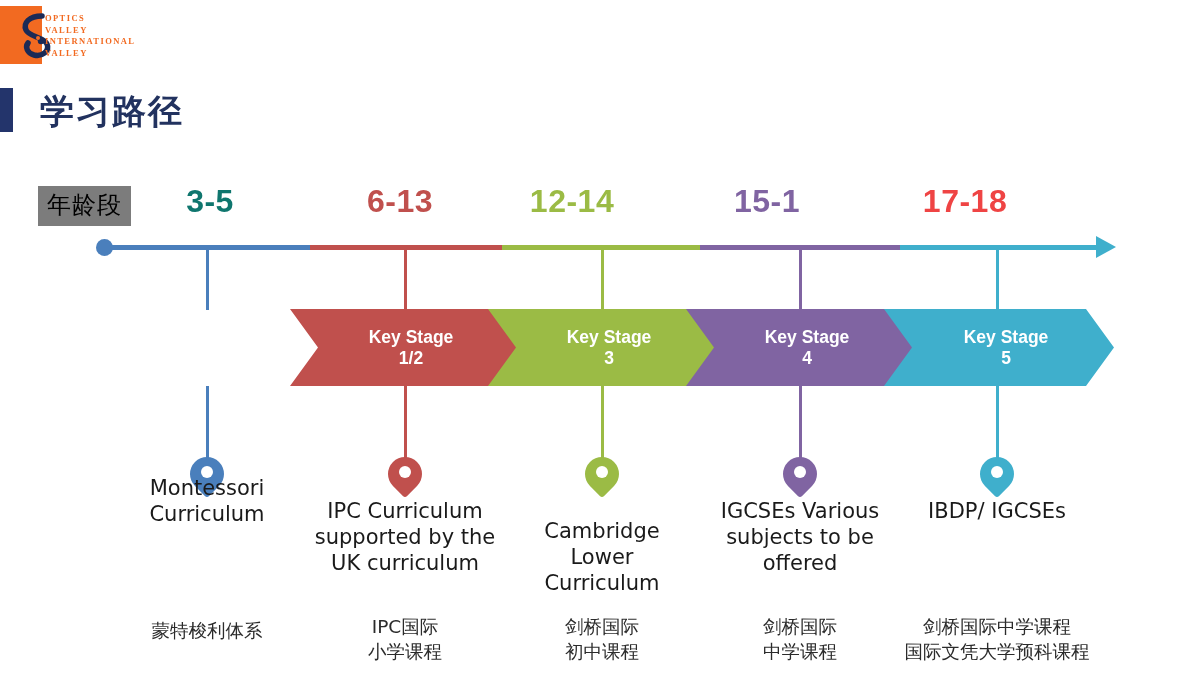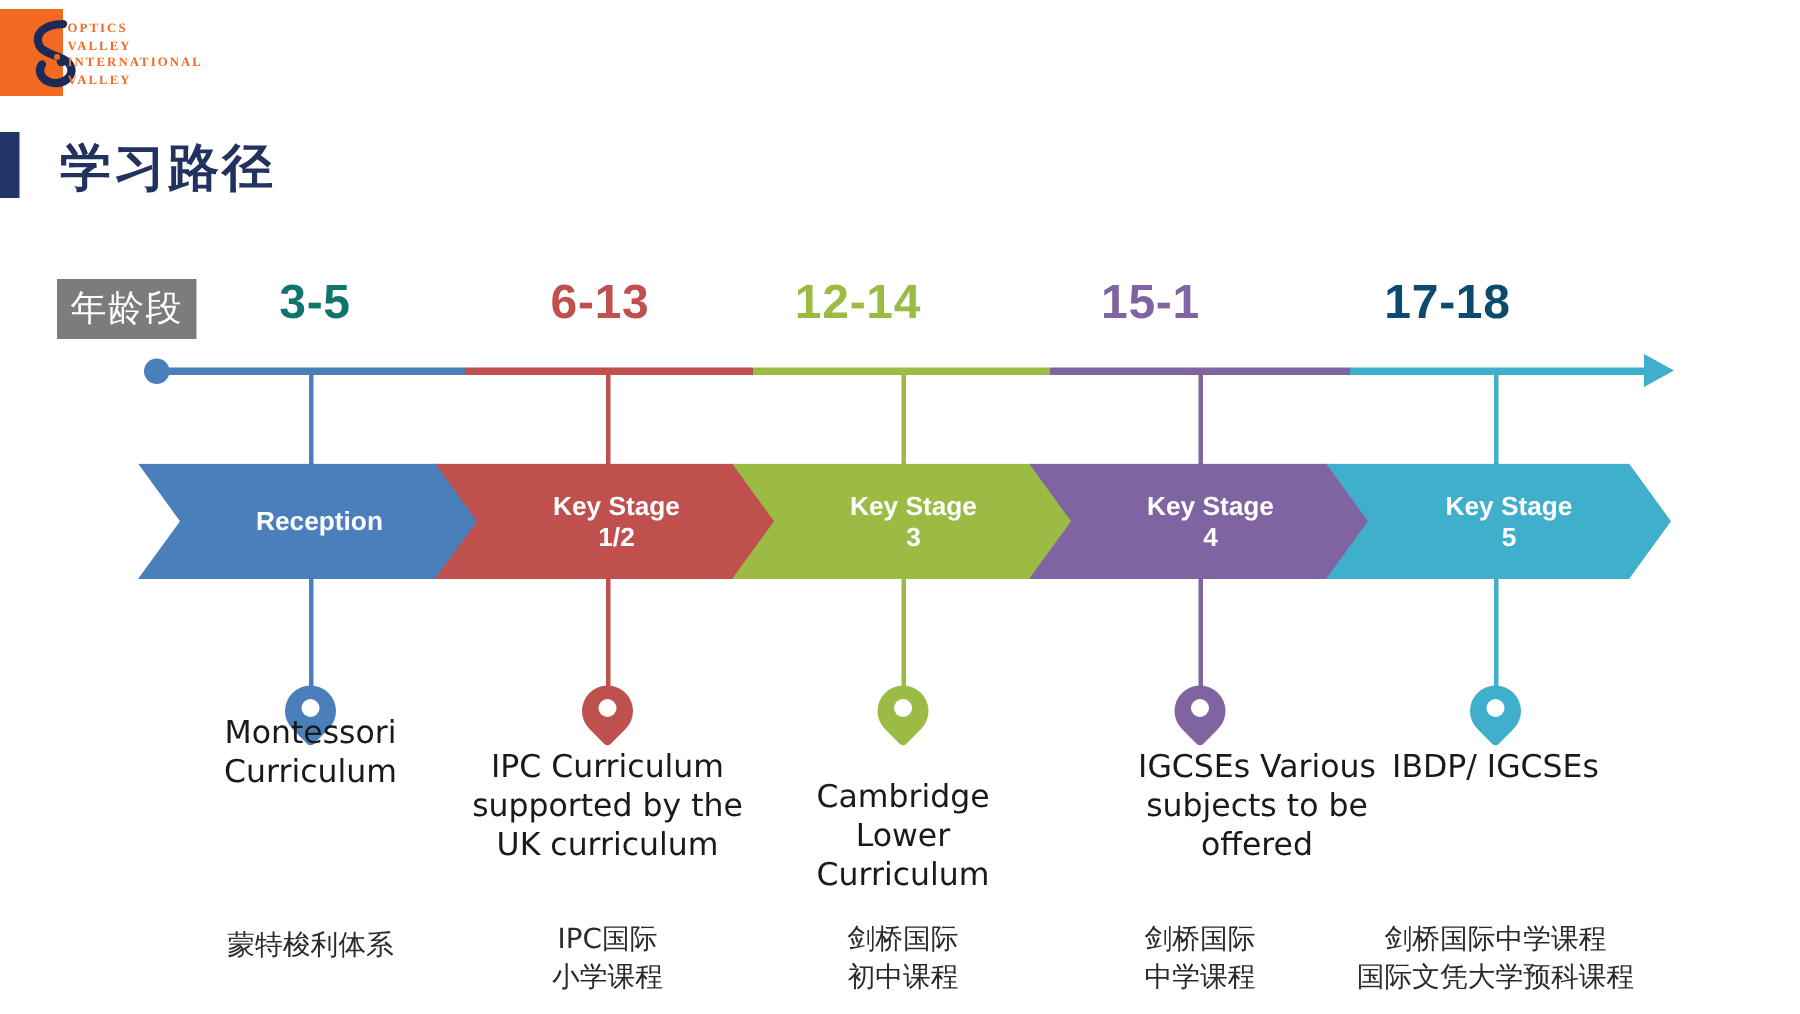--- a/index.html
+++ b/index.html
@@ -79,21 +79,21 @@
     letter-spacing: 2px;
     font-family: "DejaVu Sans", "Liberation Sans", sans-serif;
   }
 
   
   .age-badge {
     position: absolute;
     left: 38px;
     top: 186px;
     background: #7C7C7C;
-    color: #ffffff;
+    color: #000000;
     font-size: 24px;
     font-weight: normal;
     padding: 3px 9px 5px 9px;
     letter-spacing: 1px;
     font-family: "DejaVu Sans", "Liberation Sans", sans-serif;
   }
   .age-label {
     position: absolute;
     top: 183px;
     font-size: 32px;
@@ -220,37 +220,34 @@
 <div class="title-bar"></div>
 <div class="page-title">学习路径</div>
 
 <div class="age-badge">年龄段</div>
 
 <div id="diagram-root">
     <div class="age-label" style="left:130px;color:#0f766e">3-5</div>
     <div class="age-label" style="left:320px;color:#C0504D">6-13</div>
     <div class="age-label" style="left:492px;color:#9BBB45">12-14</div>
     <div class="age-label" style="left:687px;color:#8064A2">15-1</div>
-    <div class="age-label" style="left:885px;color:#0c4a6e">17-18</div>
+    <div class="age-label" style="left:885px;color:#ef4444">17-18</div>
     <div class="tl-dot"></div>
     <div class="tl-seg" style="left:104px;top:245px;width:206px;background:#4A7FBC"></div>
     <div class="tl-seg" style="left:310px;top:245px;width:192px;background:#C0504D"></div>
     <div class="tl-seg" style="left:502px;top:245px;width:198px;background:#9BBB45"></div>
     <div class="tl-seg" style="left:700px;top:245px;width:200px;background:#8064A2"></div>
     <div class="tl-seg" style="left:900px;top:245px;width:200px;background:#3FAFCC"></div>
     <div class="tl-arrow"></div>
     <div class="vline" style="left:206px;top:248px;height:62px;background:#4A7FBC"></div>
     <div class="vline" style="left:404px;top:248px;height:62px;background:#C0504D"></div>
     <div class="vline" style="left:601px;top:248px;height:62px;background:#9BBB45"></div>
     <div class="vline" style="left:799px;top:248px;height:62px;background:#8064A2"></div>
     <div class="vline" style="left:996px;top:248px;height:62px;background:#3FAFCC"></div>
     <div class="chev-band">
-      <div class="chev" style="left:0px;width:228px;background:#4A7FBC">
-               <span class="chev-label" style="white-space:pre-line">Reception</span>
-             </div>
       <div class="chev" style="left:198px;width:228px;background:#C0504D">
                <span class="chev-label" style="white-space:pre-line">Key Stage
 1/2</span>
              </div>
       <div class="chev" style="left:396px;width:228px;background:#9BBB45">
                <span class="chev-label" style="white-space:pre-line">Key Stage
 3</span>
              </div>
       <div class="chev" style="left:594px;width:228px;background:#8064A2">
                <span class="chev-label" style="white-space:pre-line">Key Stage
@@ -287,21 +284,21 @@
                <div class="pin-hole"></div>
              </div>
     <div class="desc-en" style="left:122px;top:475px;width:170px;white-space:pre-line">Montessori
 Curriculum</div>
     <div class="desc-en" style="left:300px;top:498px;width:210px;white-space:pre-line">IPC Curriculum
 supported by the
 UK curriculum</div>
     <div class="desc-en" style="left:517px;top:518px;width:170px;white-space:pre-line">Cambridge
 Lower
 Curriculum</div>
-    <div class="desc-en" style="left:743px;top:498px;width:190px;white-space:pre-line">IGCSEs Various
+    <div class="desc-en" style="left:705px;top:498px;width:190px;white-space:pre-line">IGCSEs Various
 subjects to be
 offered</div>
     <div class="desc-en" style="left:892px;top:498px;width:210px;white-space:pre-line">IBDP/ IGCSEs</div>
     <div class="desc-cn" style="left:107px;top:618px;width:200px">蒙特梭利体系</div>
     <div class="desc-cn" style="left:305px;top:614px;width:200px">IPC国际
 小学课程</div>
     <div class="desc-cn" style="left:502px;top:614px;width:200px">剑桥国际
 初中课程</div>
     <div class="desc-cn" style="left:700px;top:614px;width:200px">剑桥国际
 中学课程</div>

